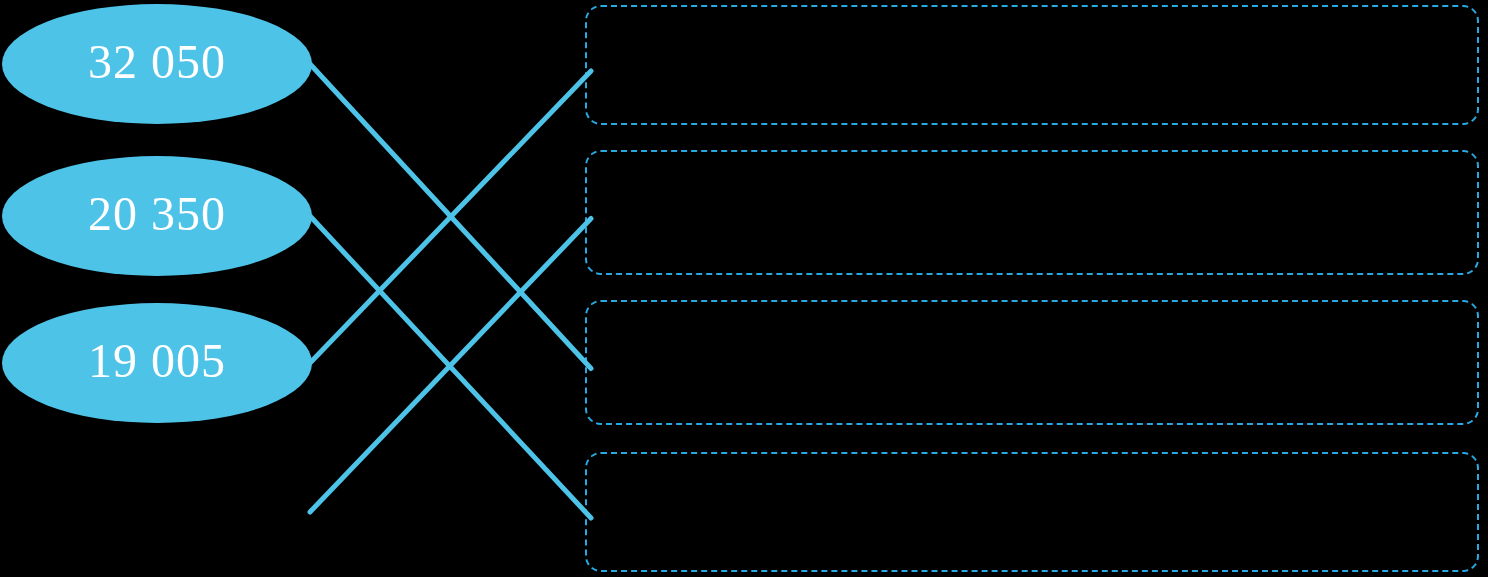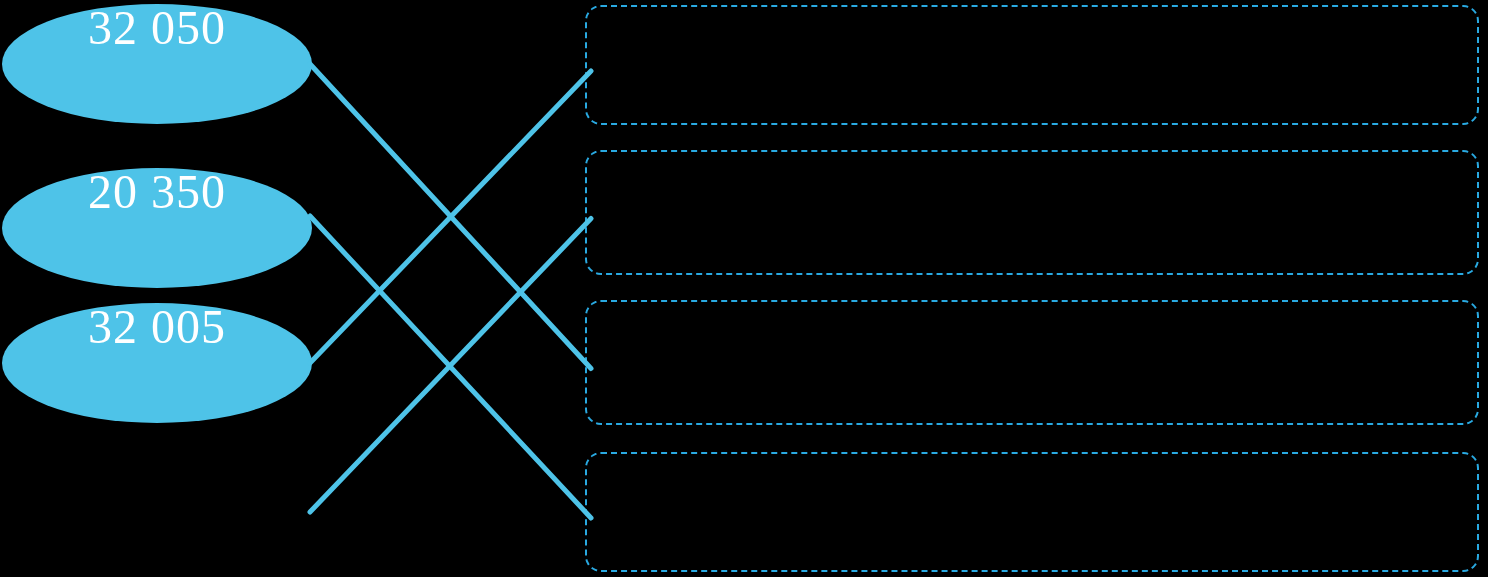--- a/index.html
+++ b/index.html
@@ -16,33 +16,34 @@
     font-family: "Liberation Serif", serif;
   }
   .ellipse {
     position: absolute;
     left: 2px;
     width: 310px;
     height: 120px;
     background: var(--shape, #4EC3E8);
     border-radius: 50%;
     display: flex;
+    align-items: center;
     justify-content: center;
     cursor: pointer;
   }
   .ellipse .num {
     color: var(--text, #FFFFFF);
     font-size: 48px;
     line-height: 1;
     letter-spacing: 1px;
     padding-bottom: 4px;
     user-select: none;
   }
   .ellipse-0 { top: 4px; }
-  .ellipse-1 { top: 168px; }
+  .ellipse-1 { top: 156px; }
   .ellipse-2 { top: 303px; }
   .ellipse-3 { top: 452px; }
 
   .answer-box {
     position: absolute;
     left: 585px;
     width: 894px;
     border: 2px dashed var(--border, #29A9E1);
     border-radius: 16px;
     background: transparent;
@@ -73,21 +74,21 @@
 
 <div class="canvas" style="--bg: #000000; --shape: #4EC3E8; --border: #29A9E1; --line: #4EC3E8; --text: #FFFFFF;">
 
   <div class="ellipse ellipse-0">
     <span class="num">32 050</span>
   </div>
   <div class="ellipse ellipse-1">
     <span class="num">20 350</span>
   </div>
   <div class="ellipse ellipse-2">
-    <span class="num">32 005</span>
+    <span class="num">19 005</span>
   </div>
 
   <div class="answer-box box-0"></div>
   <div class="answer-box box-1"></div>
   <div class="answer-box box-2"></div>
   <div class="answer-box box-3"></div>
 
   <svg class="lines-svg" viewBox="0 0 1488 577" xmlns="http://www.w3.org/2000/svg">
       <line x1="310" y1="64" x2="591" y2="368.5"></line>
       <line x1="310" y1="216" x2="591" y2="518"></line>

